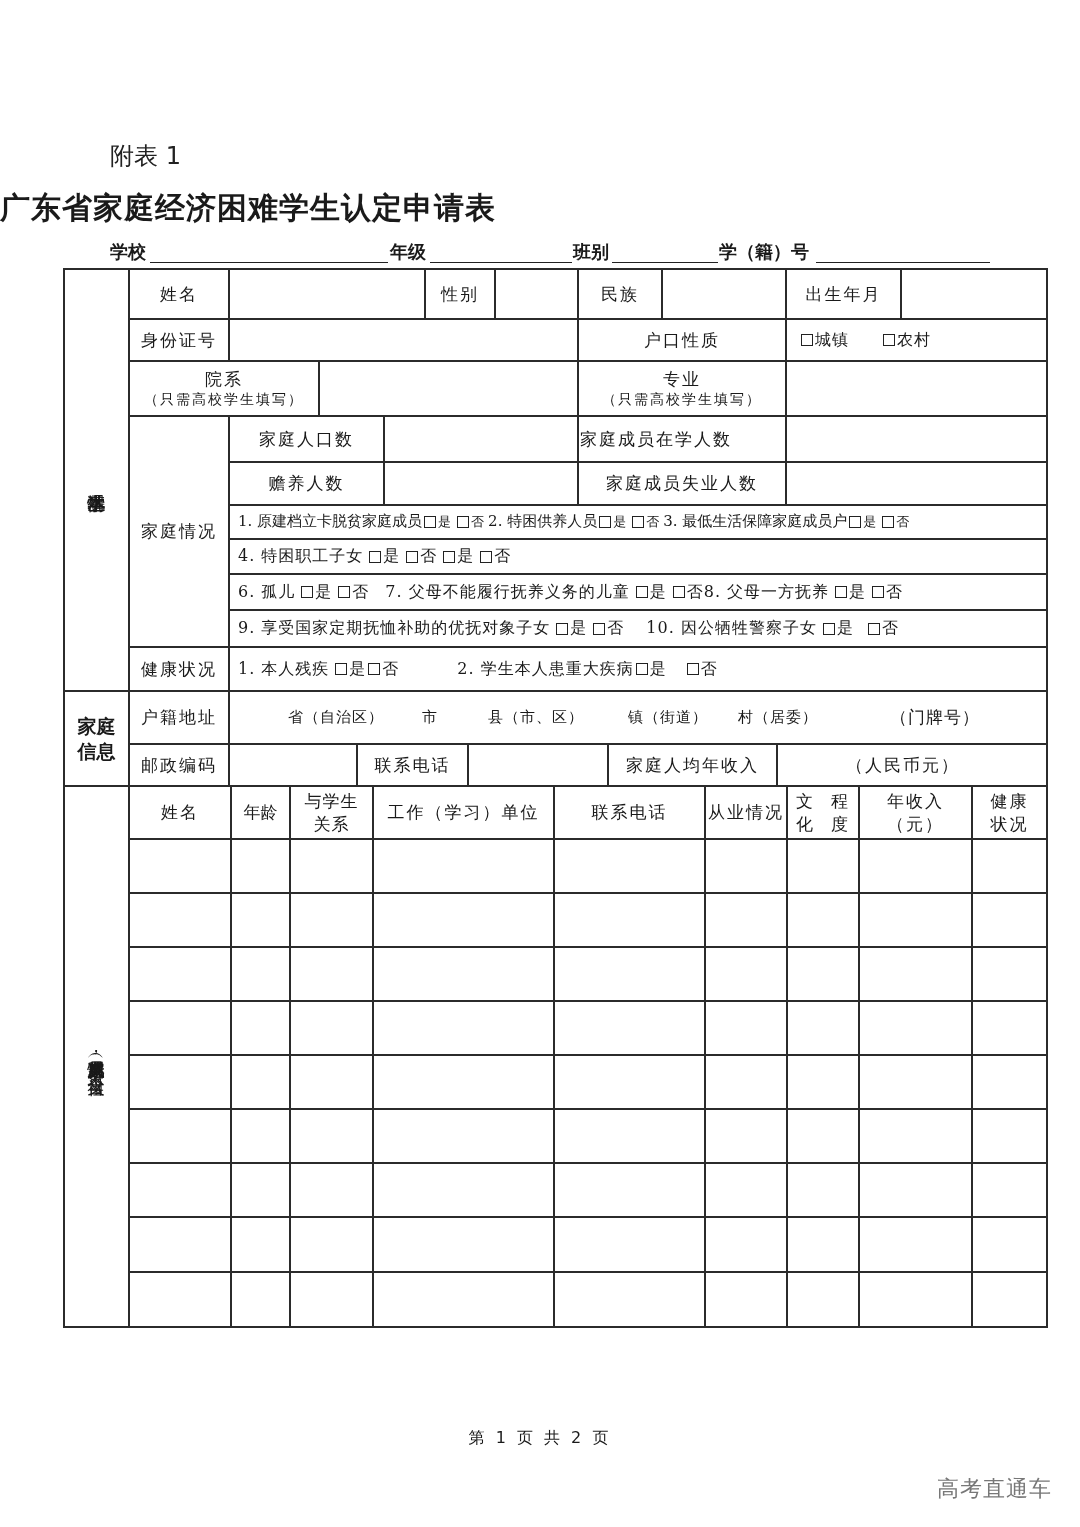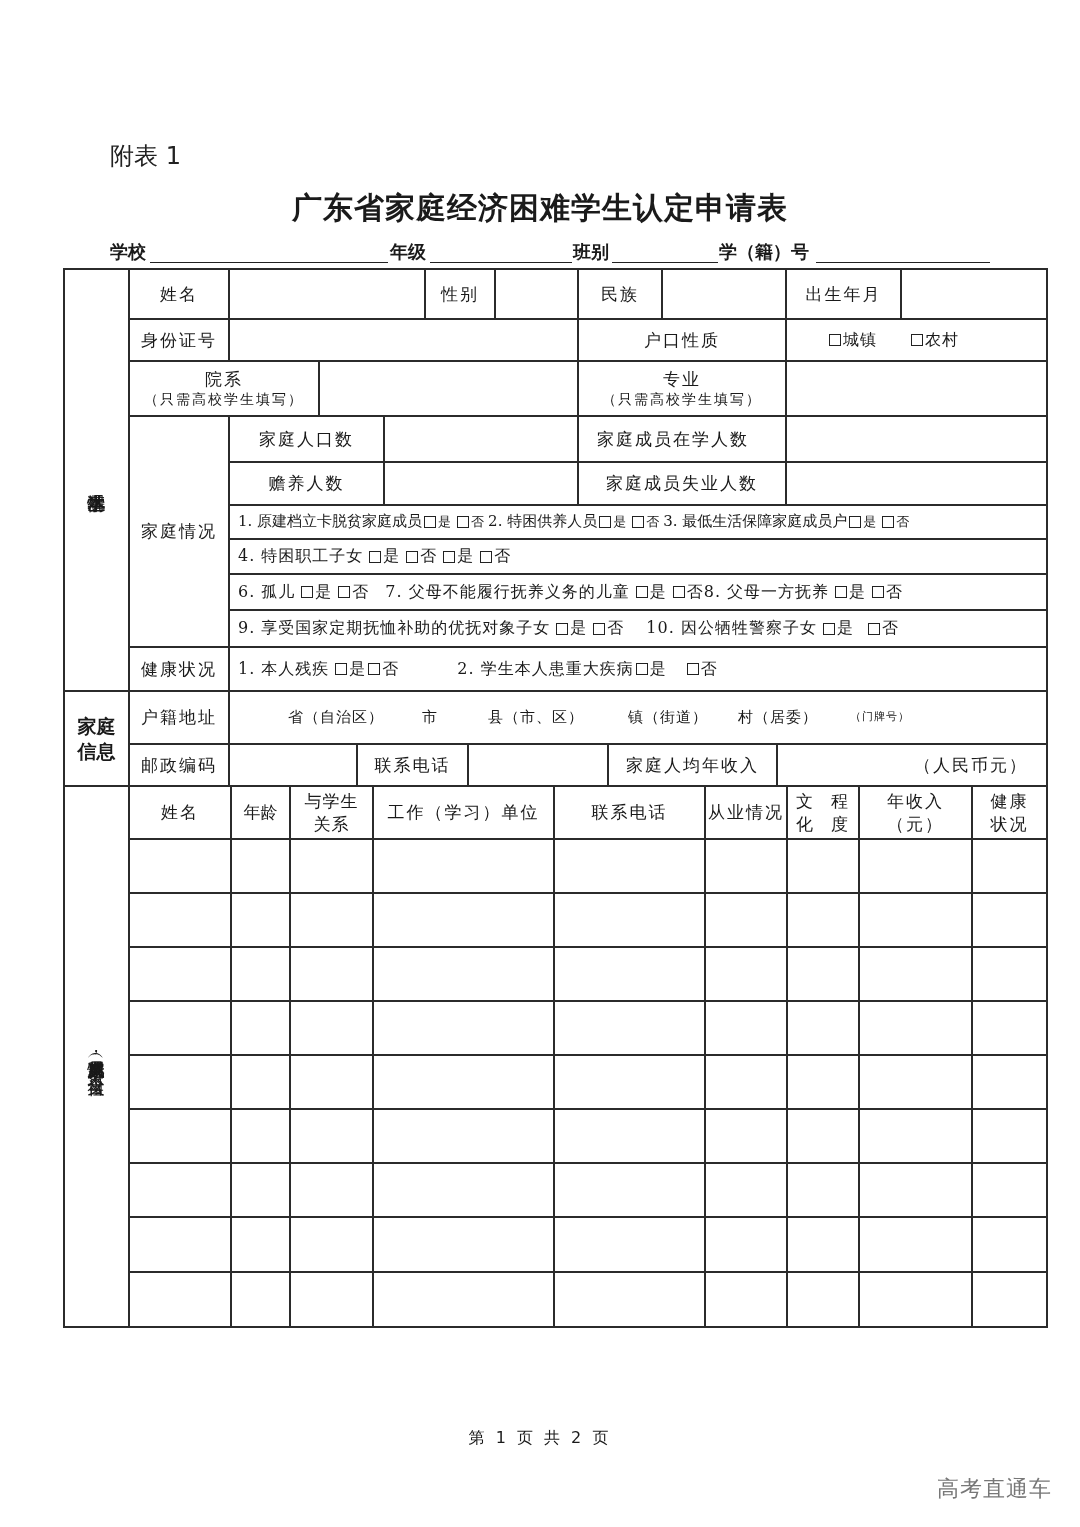--- a/index.html
+++ b/index.html
@@ -1,20 +1,20 @@
 <!DOCTYPE html>
 <html><head>
 <meta charset="utf-8">
 <style>
   * { box-sizing: border-box; margin: 0; padding: 0; }
   html, body { width: 1080px; height: 1527px; background: #ffffff; overflow: hidden; }
   body { position: relative; font-family: "DejaVu Serif", "Liberation Serif", serif; color: #1a1a1a; }
   .abs { position: absolute; }
   .appendix { left: 110px; top: 140px; font-size: 24px; font-family: "DejaVu Sans", sans-serif; color: #222; }
-  .title { left: 0; width: 1080px; top: 188px; text-align: center; font-size: 30px; font-weight: bold; letter-spacing: 1px; font-family: "DejaVu Serif", serif; }
+  .title { left: 0; width: 1080px; top: 188px; font-size: 30px; font-weight: bold; letter-spacing: 1px; font-family: "DejaVu Serif", serif; }
   .meta-line { top: 240px; font-size: 18px; font-weight: bold; font-family: "DejaVu Sans", sans-serif; }
   .blank { position: absolute; top: 262px; height: 1px; background: #222; }
 
   .h { position: absolute; height: 2px; background: #2b2b2b; }
   .v { position: absolute; width: 2px; background: #2b2b2b; }
 
   .cell { position: absolute; display: flex; align-items: center; justify-content: center; text-align: center; font-size: 17px; line-height: 1.3; letter-spacing: 2px; }
   .cell.left { justify-content: flex-start; padding-left: 10px; }
   .small { font-size: 14px; }
   .vtext { writing-mode: vertical-rl; text-orientation: upright; letter-spacing: 0px; font-size: 18px; font-family: "DejaVu Sans", sans-serif; }
@@ -112,40 +112,40 @@
 <div class="cell" style="left:426px;top:270px;width:68px;height:48px" data-interactable="false">性别</div>
 <div class="cell" style="left:496px;top:270px;width:81px;height:48px" data-interactable="true"></div>
 <div class="cell" style="left:579px;top:270px;width:82px;height:48px" data-interactable="false">民族</div>
 <div class="cell" style="left:663px;top:270px;width:122px;height:48px" data-interactable="true"></div>
 <div class="cell" style="left:787px;top:270px;width:113px;height:48px" data-interactable="false">出生年月</div>
 <div class="cell" style="left:902px;top:270px;width:144px;height:48px" data-interactable="true"></div>
 
 <div class="cell" style="left:130px;top:320px;width:98px;height:40px" data-interactable="false">身份证号</div>
 <div class="cell" style="left:230px;top:320px;width:347px;height:40px" data-interactable="true"></div>
 <div class="cell" style="left:579px;top:320px;width:206px;height:40px" data-interactable="false">户口性质</div>
-<div class="cell" style="left:787px;top:320px;width:259px;height:40px;justify-content:flex-start;padding-left:36px">
+<div class="cell" style="left:787px;top:320px;width:259px;height:40px;justify-content:flex-start;padding-left:8px">
   <span class="opt" data-interactable="true"><span class="cb" data-interactable="false"></span><span>城镇</span></span>
   <span class="opt" style="margin-left:28px" data-interactable="true"><span class="cb" data-interactable="false"></span><span>农村</span></span>
 </div>
 
 <div class="cell" style="left:130px;top:362px;width:188px;height:53px;flex-direction:column">
   <span data-interactable="false">院系</span>
   <span class="small" data-interactable="false">（只需高校学生填写）</span>
 </div>
 <div class="cell" style="left:320px;top:362px;width:257px;height:53px" data-interactable="true"></div>
 <div class="cell" style="left:579px;top:362px;width:206px;height:53px;flex-direction:column">
   <span data-interactable="false">专业</span>
   <span class="small" data-interactable="false">（只需高校学生填写）</span>
 </div>
 <div class="cell" style="left:787px;top:362px;width:259px;height:53px" data-interactable="true"></div>
 
 <div class="cell" style="left:130px;top:417px;width:98px;height:229px" data-interactable="false">家庭情况</div>
 <div class="cell" style="left:230px;top:417px;width:153px;height:44px" data-interactable="false">家庭人口数</div>
 <div class="cell" style="left:385px;top:417px;width:192px;height:44px" data-interactable="true"></div>
-<div class="cell" style="left:579px;top:417px;width:188px;height:44px" data-interactable="false">家庭成员在学人数</div>
+<div class="cell" style="left:562px;top:417px;width:188px;height:44px" data-interactable="false">家庭成员在学人数</div>
 <div class="cell" style="left:787px;top:417px;width:259px;height:44px" data-interactable="true"></div>
 <div class="cell" style="left:230px;top:463px;width:153px;height:41px" data-interactable="false">赡养人数</div>
 <div class="cell" style="left:385px;top:463px;width:192px;height:41px" data-interactable="true"></div>
 <div class="cell" style="left:579px;top:463px;width:206px;height:41px" data-interactable="false">家庭成员失业人数</div>
 <div class="cell" style="left:787px;top:463px;width:259px;height:41px" data-interactable="true"></div>
 
 <div class="cell left opt tight" style="left:230px;top:506px;width:816px;height:32px;padding-left:8px" data-interactable="false">
   <span data-interactable="false">1. 原建档立卡脱贫家庭成员</span>
   <span class="cb" style="margin-left:2px" data-interactable="true"></span>
     <span style="font-size:13px">是</span>
@@ -220,29 +220,29 @@
     <span>否</span>
 </div>
 
 <div class="cell" style="left:130px;top:692px;width:98px;height:51px" data-interactable="false">户籍地址</div>
 <div class="cell left opt" style="left:230px;top:692px;width:816px;height:51px;padding-left:58px;font-size:15px" data-interactable="true">
   <span data-interactable="false">省（自治区）</span>
   <span style="margin-left:38px" data-interactable="false">市</span>
   <span style="margin-left:50px" data-interactable="false">县（市、区）</span>
   <span style="margin-left:44px" data-interactable="false">镇（街道）</span>
   <span style="margin-left:30px" data-interactable="false">村（居委）</span>
-  <span style="margin-left:32px;font-size:11px" data-interactable="false">（门牌号）</span>
+  <span style="margin-left:72px;font-size:17px" data-interactable="false">（门牌号）</span>
 </div>
 
 <div class="cell" style="left:130px;top:745px;width:98px;height:40px" data-interactable="false">邮政编码</div>
 <div class="cell" style="left:230px;top:745px;width:126px;height:40px" data-interactable="true"></div>
 <div class="cell" style="left:358px;top:745px;width:109px;height:40px" data-interactable="false">联系电话</div>
 <div class="cell" style="left:469px;top:745px;width:138px;height:40px" data-interactable="true"></div>
 <div class="cell" style="left:609px;top:745px;width:167px;height:40px" data-interactable="false">家庭人均年收入</div>
-<div class="cell" style="left:778px;top:745px;width:268px;height:40px;justify-content:flex-end;padding-right:18px" data-interactable="true">
+<div class="cell" style="left:778px;top:745px;width:268px;height:40px;padding-right:18px" data-interactable="true">
   <span data-interactable="false">（人民币元）</span>
 </div>
 
 <div class="cell" style="left:130px;top:787px;width:100px;height:51px" data-interactable="false">姓名</div>
 <div class="cell" style="left:232px;top:787px;width:57px;height:51px;letter-spacing:0" data-interactable="false">年龄</div>
 <div class="cell" style="left:291px;top:787px;width:81px;height:51px;flex-direction:column;letter-spacing:1px">
   <span data-interactable="false">与学生</span>
   <span data-interactable="false">关系</span>
 </div>
 <div class="cell" style="left:374px;top:787px;width:179px;height:51px" data-interactable="false">工作（学习）单位</div>

